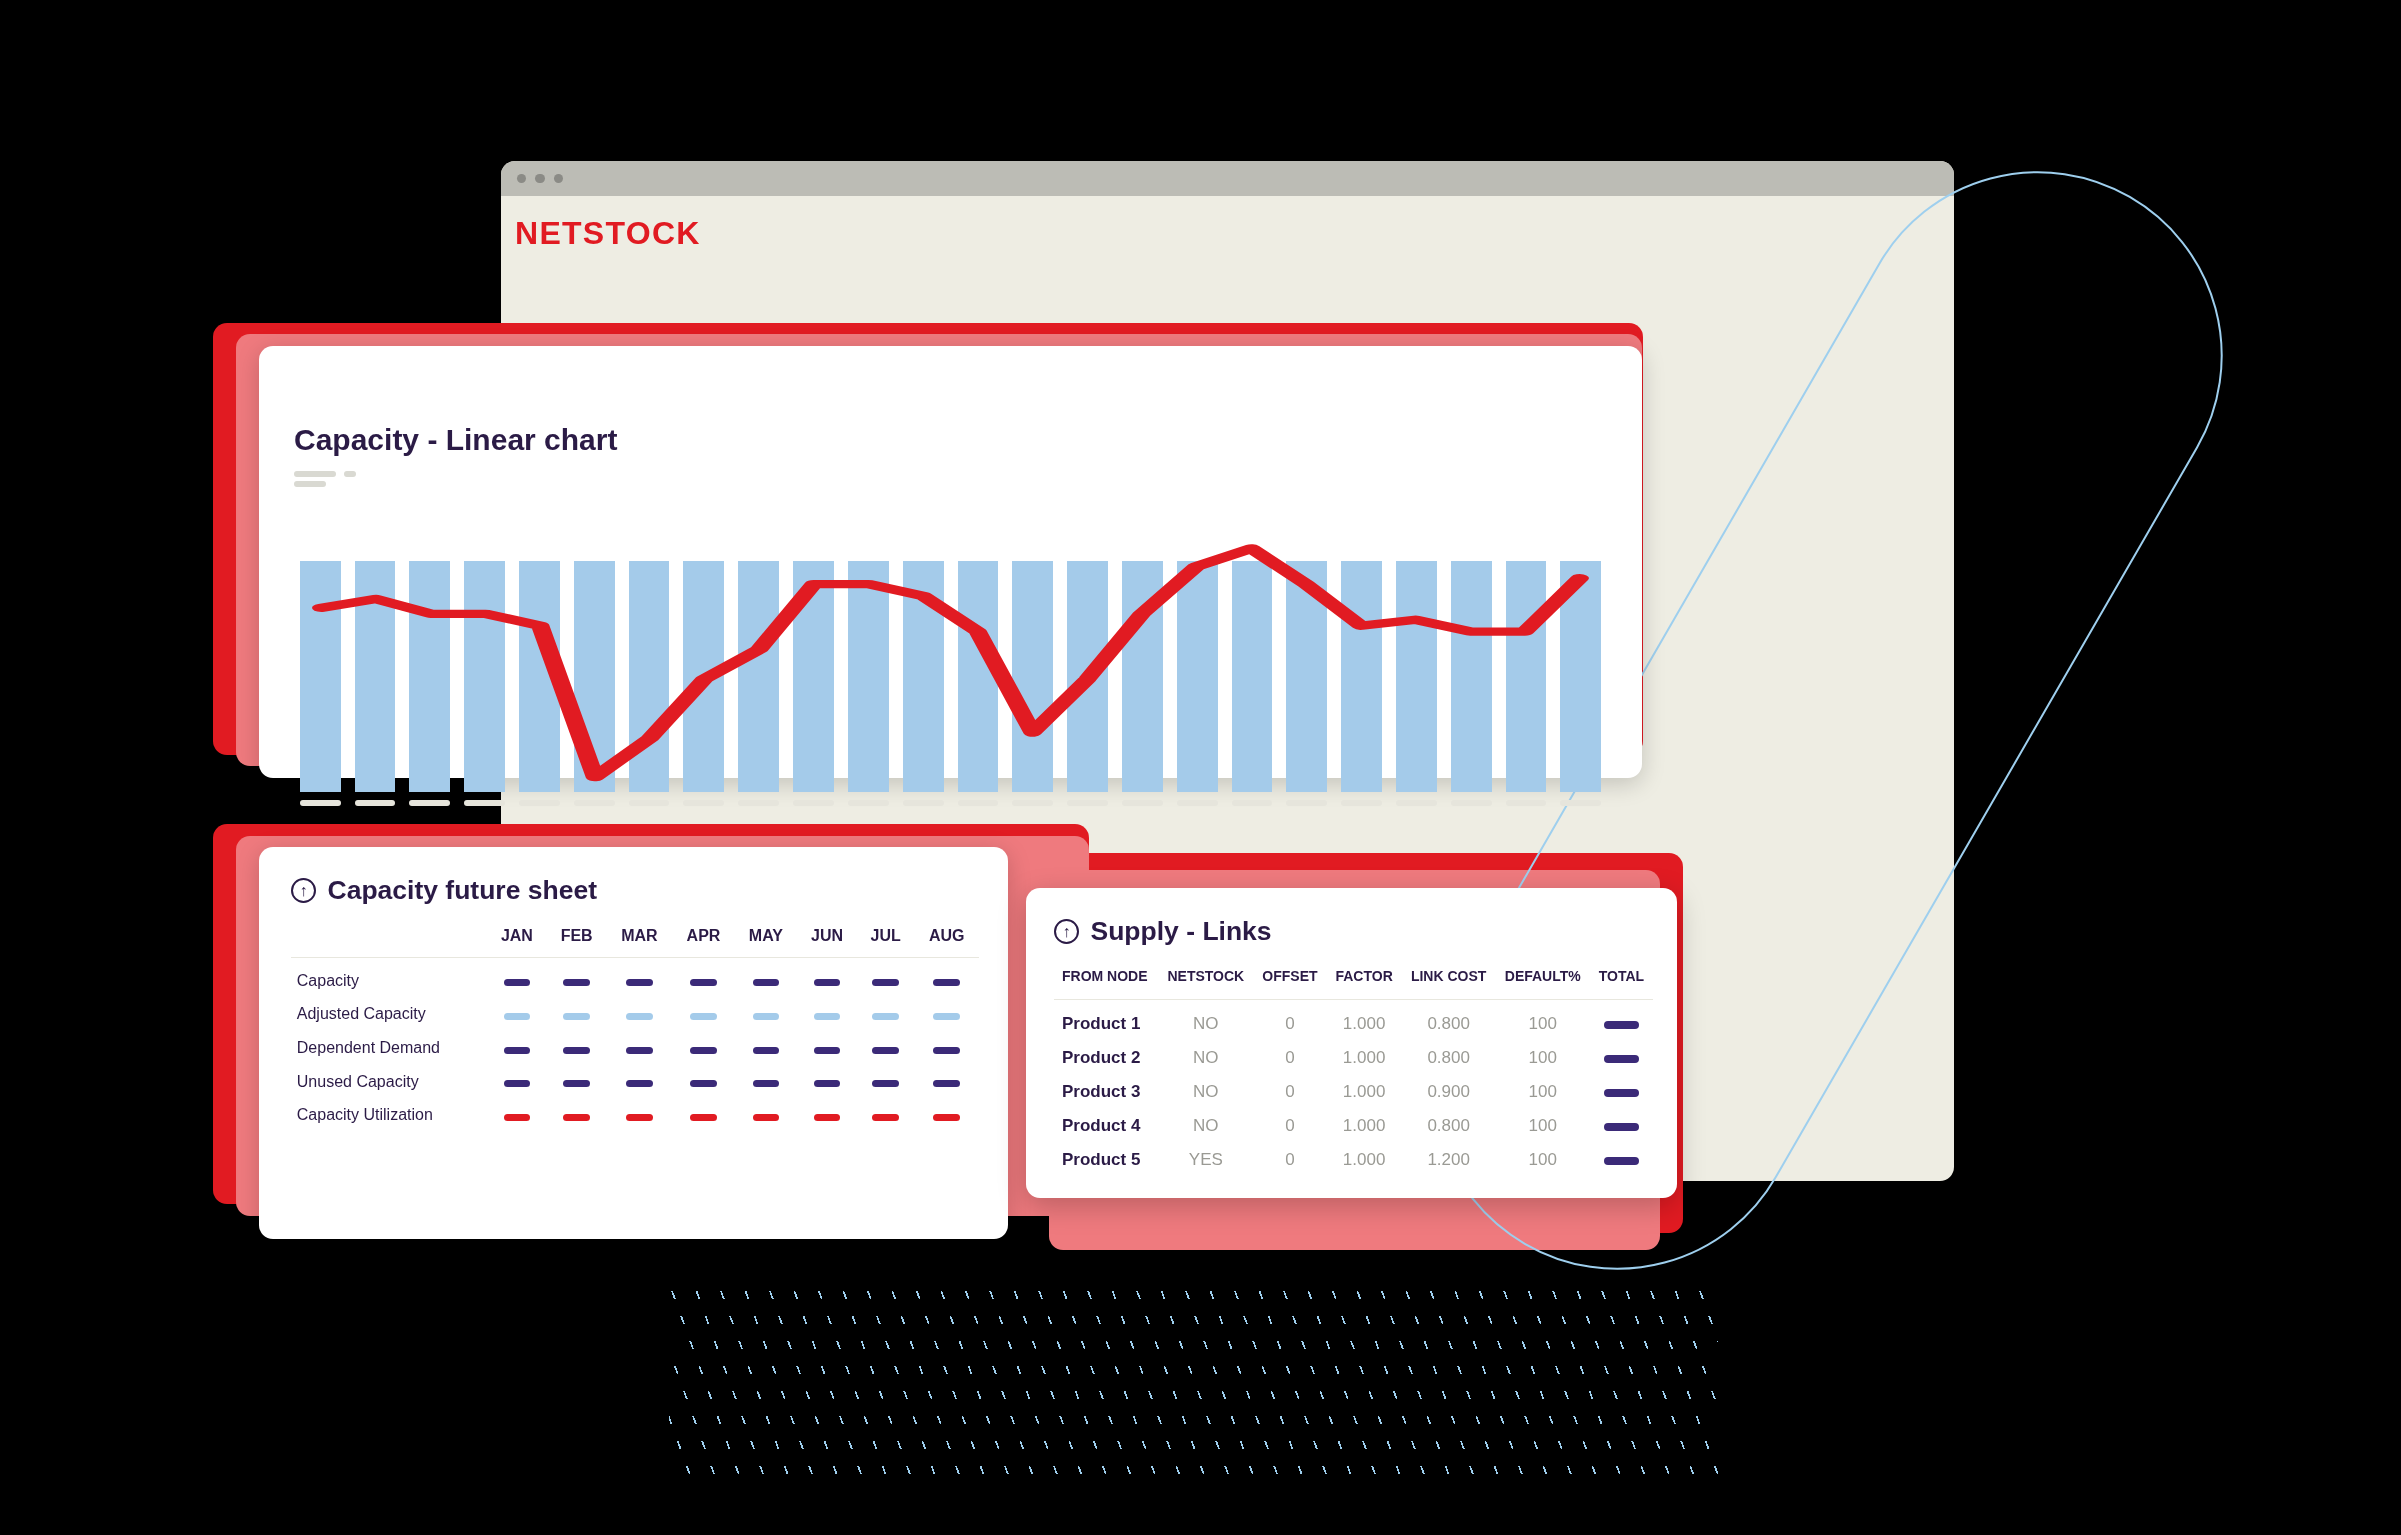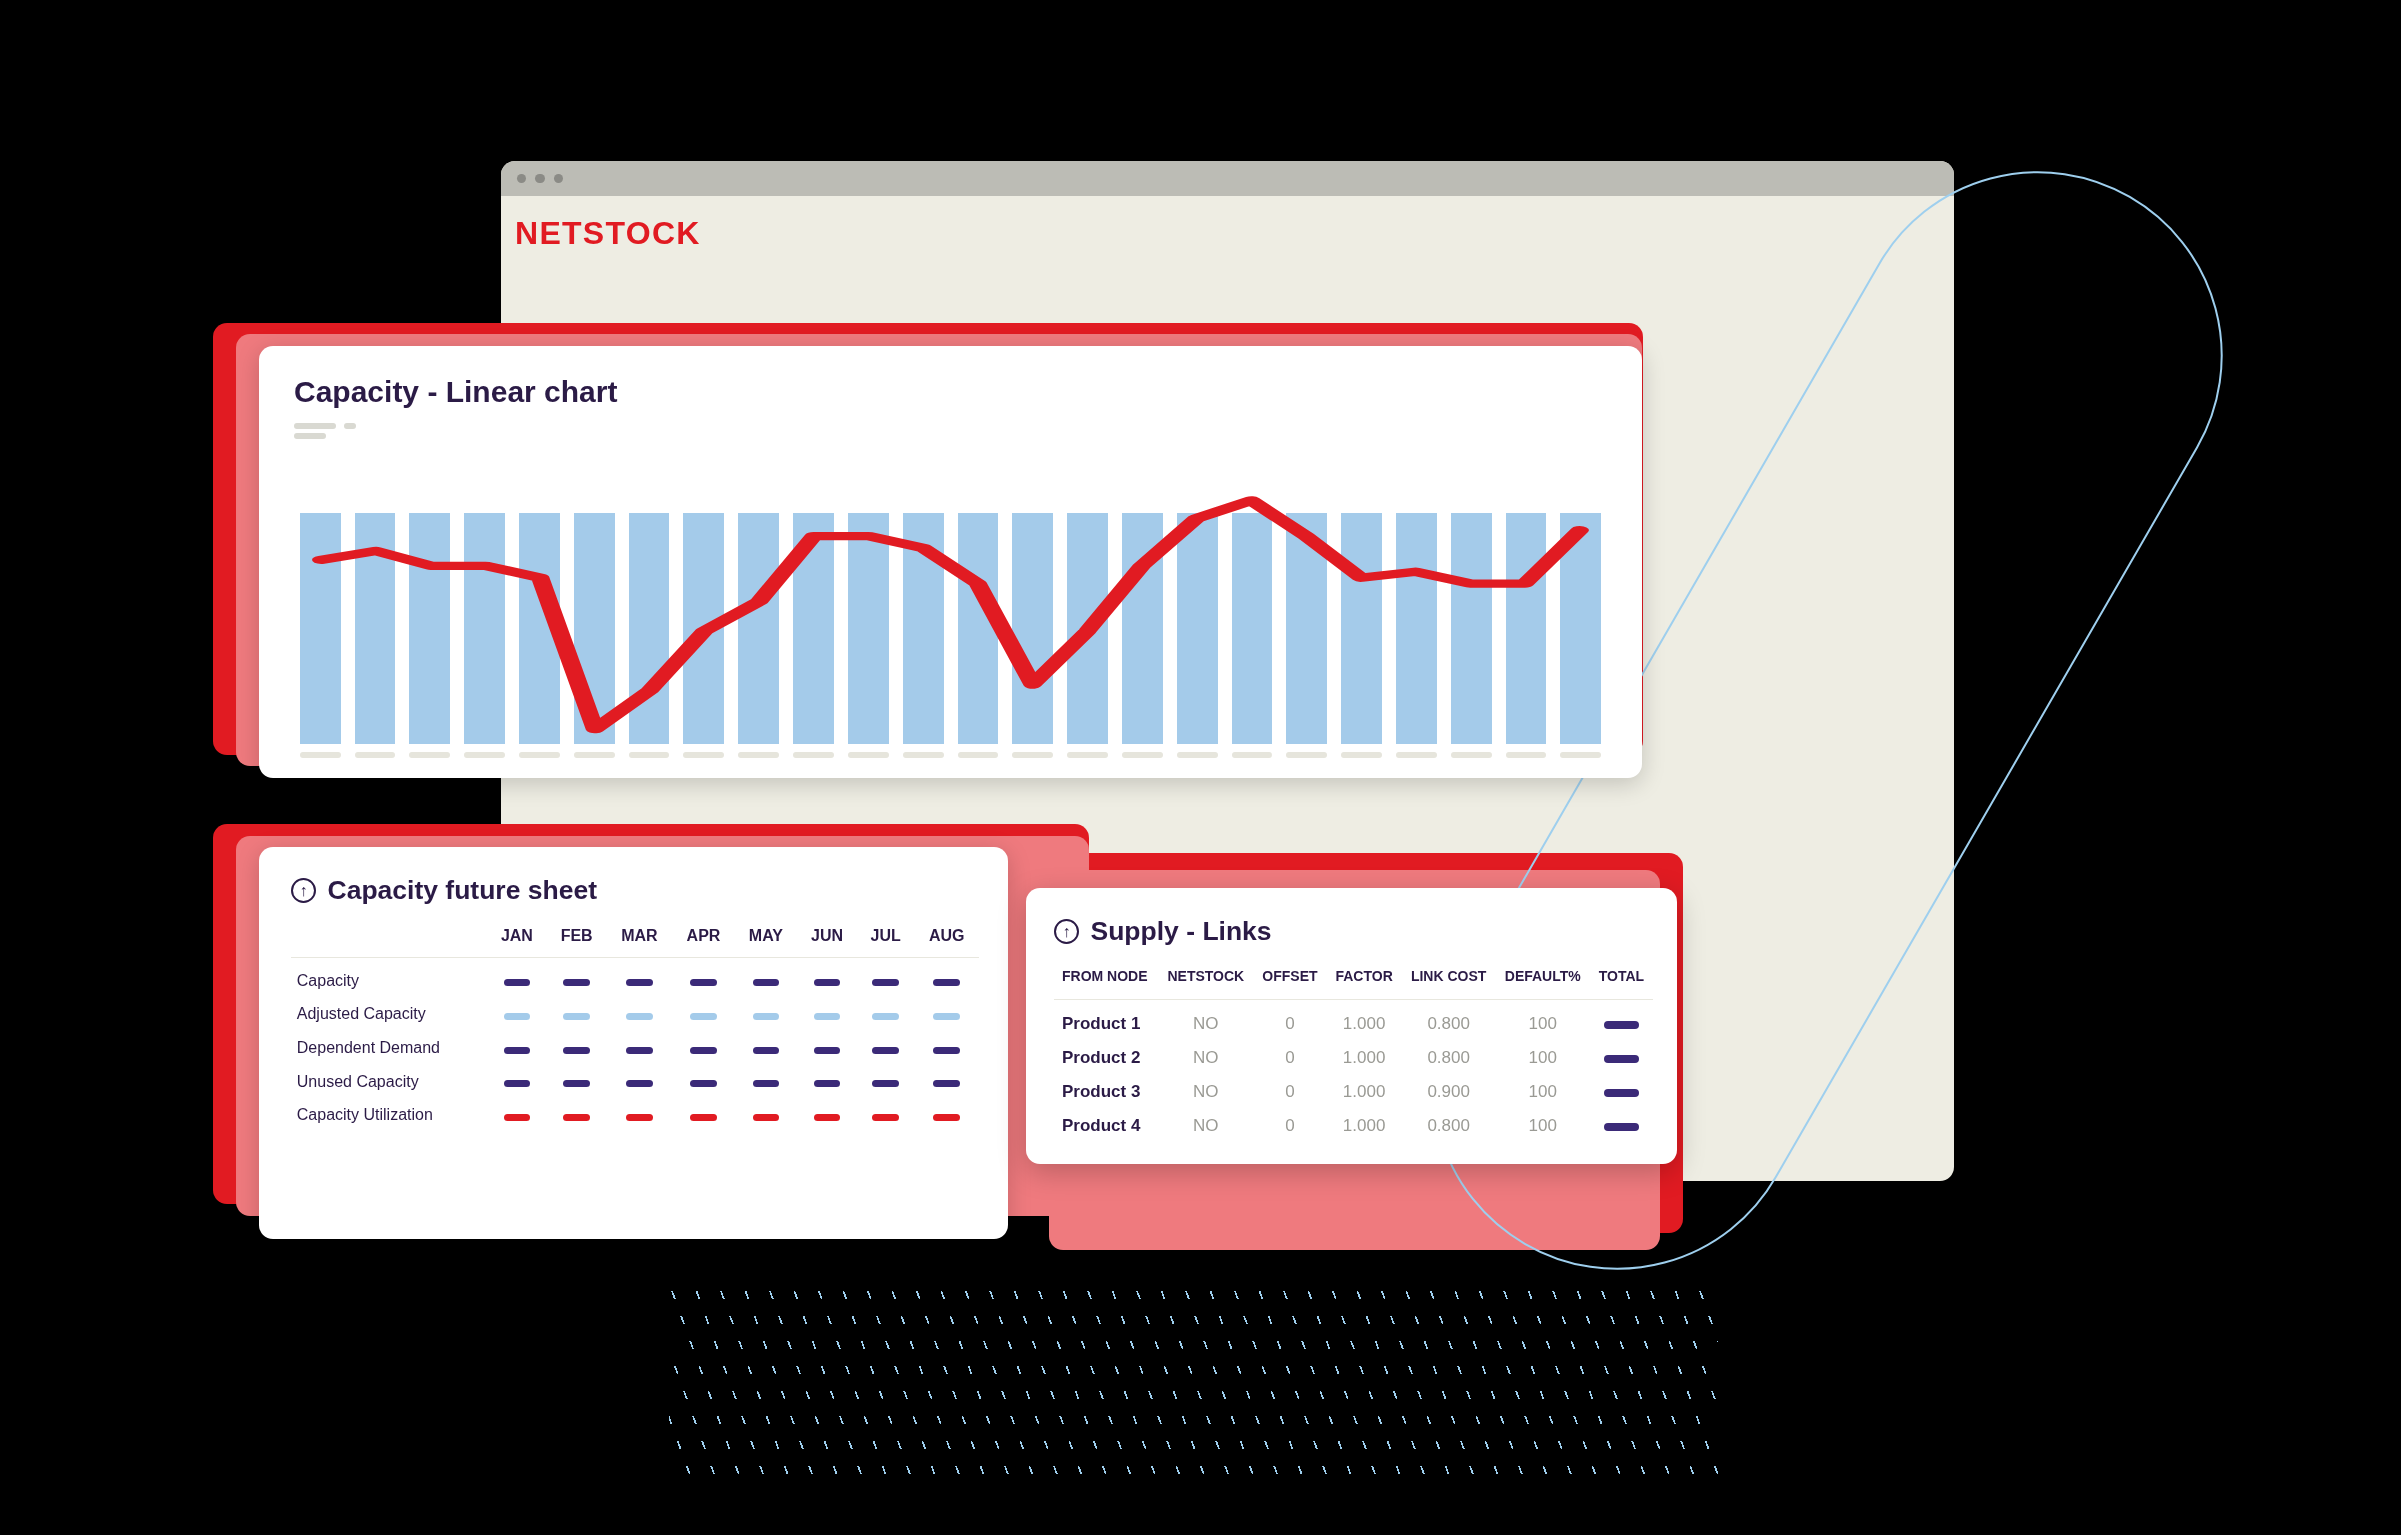--- a/index.html
+++ b/index.html
@@ -105,20 +105,21 @@
     border-radius: 14px;
     box-shadow: 0 5.8px 23px rgba(0,0,0,.18);
     z-index: 6;
     padding: 29px 35px 17.3px 35px;
   }
   .chart-card h2 {
     font-size: 30px;
     font-weight: 800;
     color: #2b1b46;
     margin-bottom: 14px;
+    margin-top: 48px;
   }
   .legend-sk {
     display:flex; gap:8px; margin-bottom:4.6px;
   }
   .legend-sk span { display:block; height:5.8px; background:#d9d9d2; border-radius:2.9px;}
   .legend-sk span:nth-child(1){width:42px;}
   .legend-sk span:nth-child(2){width:11.5px;}
   .legend-sk-row2 { width:32px; height:5.8px; background:#d9d9d2; border-radius:2.9px; margin-bottom:8px;}
 
   .chart-area {
@@ -431,18 +432,27 @@
           </tr>
           <tr>
             <td>Product 4</td>
             <td>NO</td>
             <td>0</td>
             <td>1.000</td>
             <td>0.800</td>
             <td>100</td>
             <td><span class="dash" style="background: rgb(59, 42, 120);"></span></td>
           </tr>
+          <tr>
+            <td>Product 5</td>
+            <td>YES</td>
+            <td>0</td>
+            <td>1.000</td>
+            <td>1.200</td>
+            <td>100</td>
+            <td><span class="dash" style="background: rgb(59, 42, 120);"></span></td>
+          </tr>
         </tbody>
       </table>
   </div>
 
 </div>
 
 
 </body></html>

